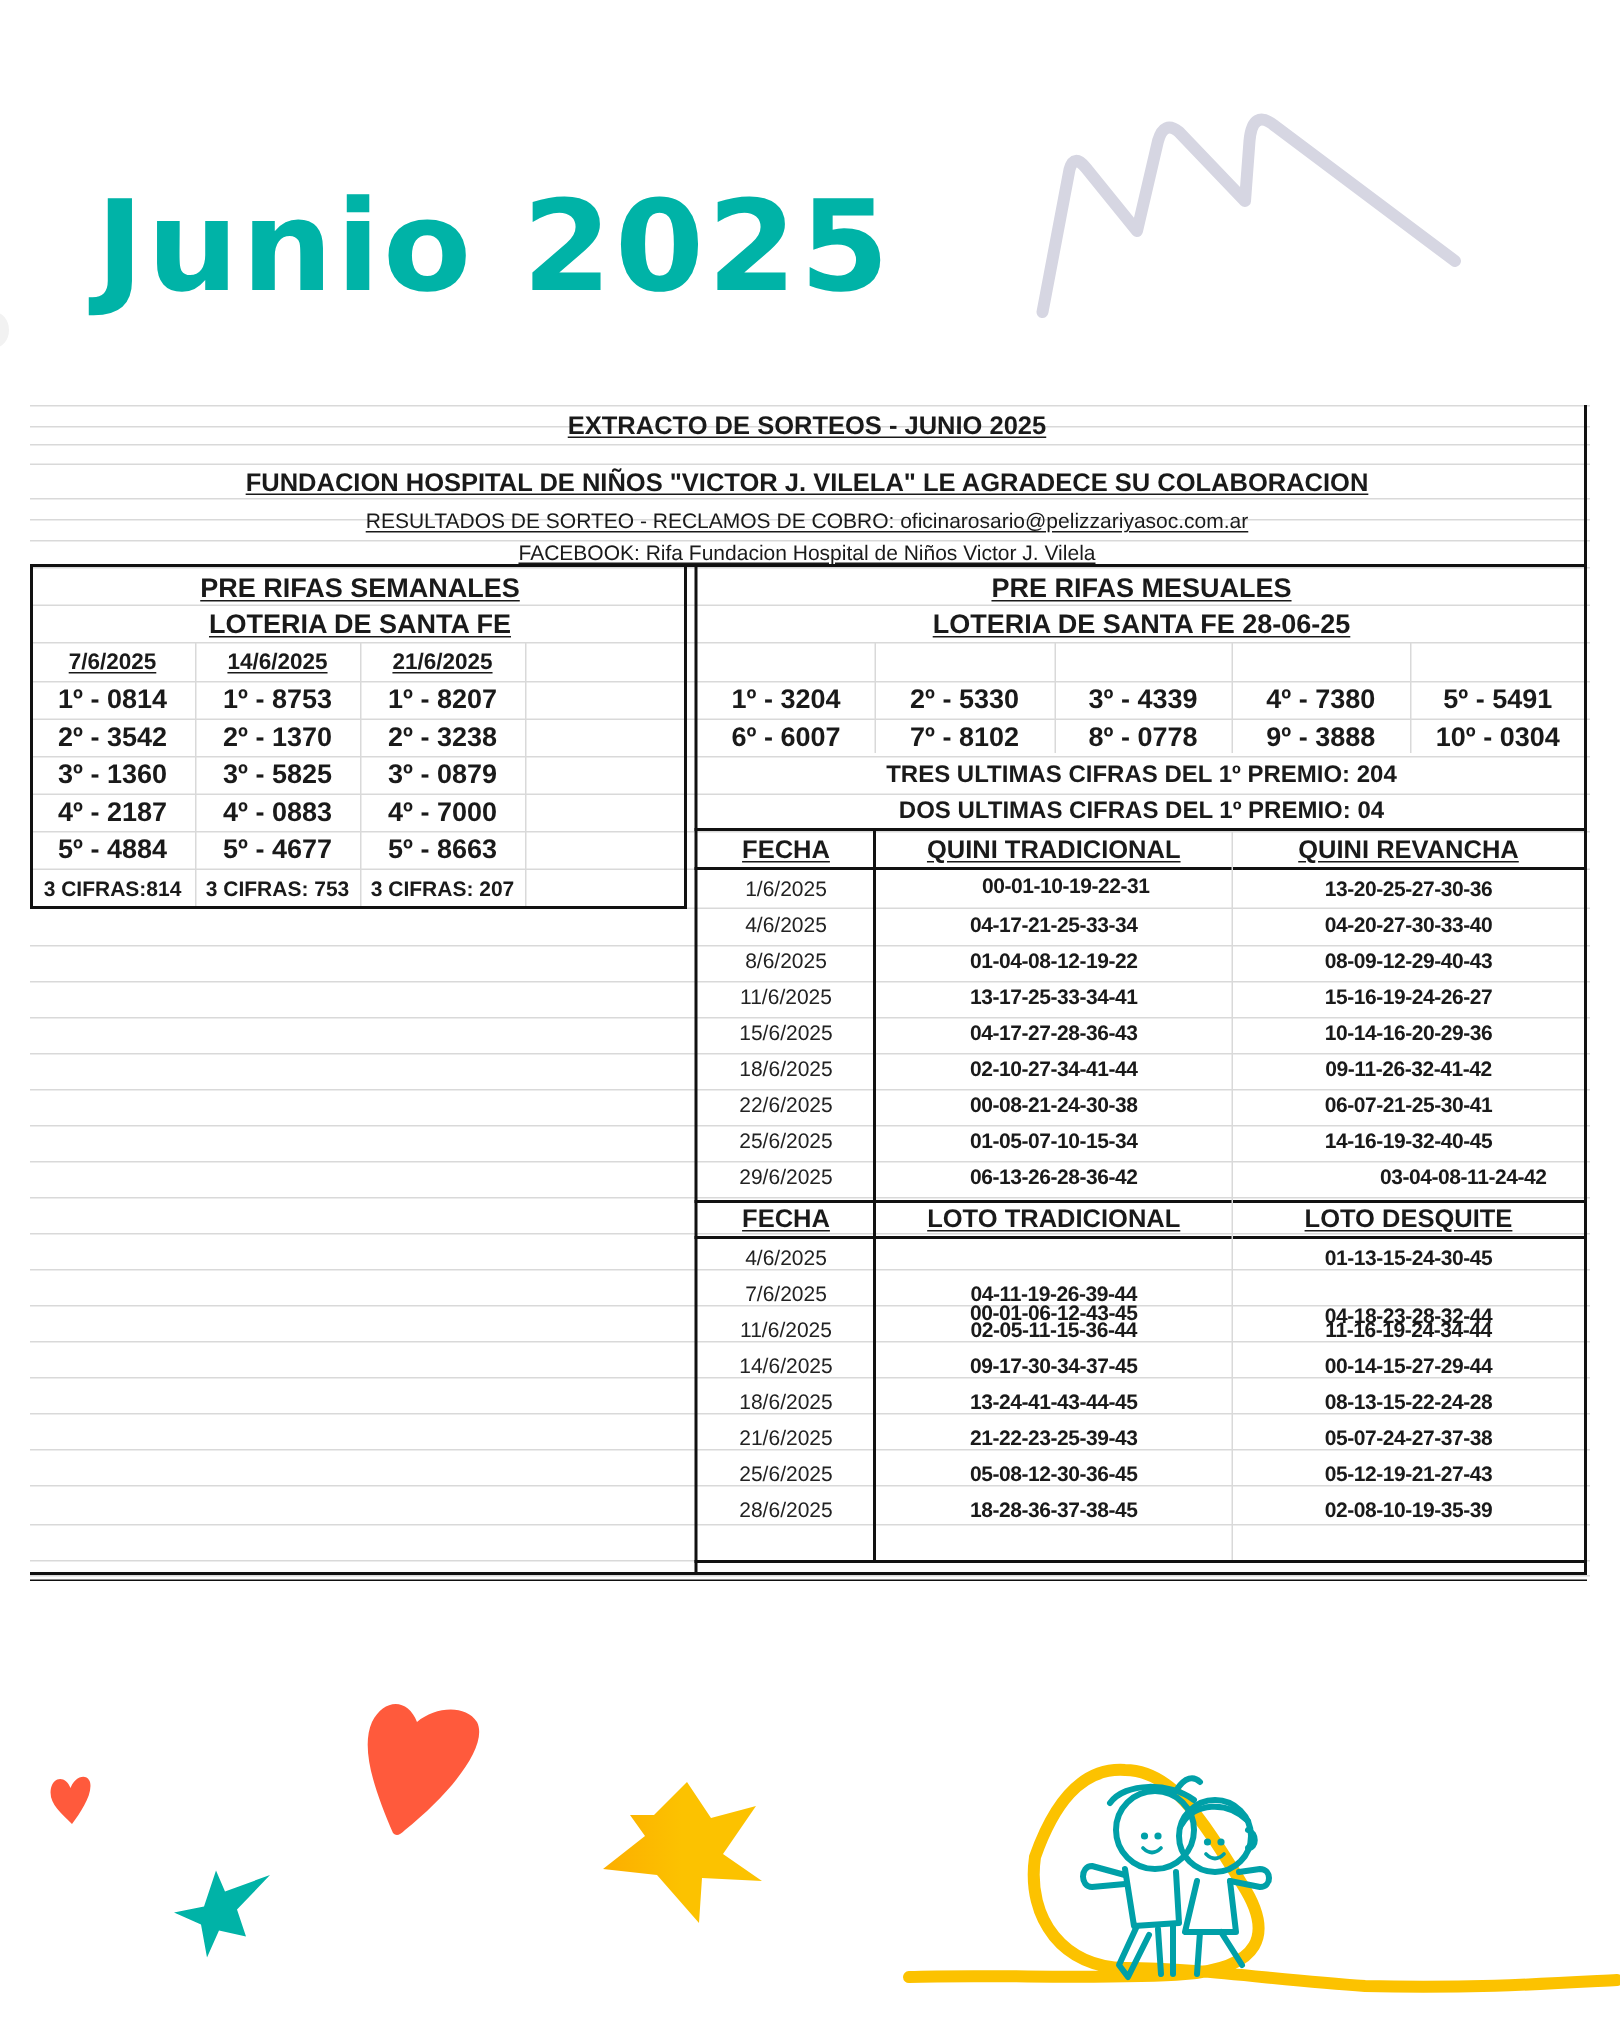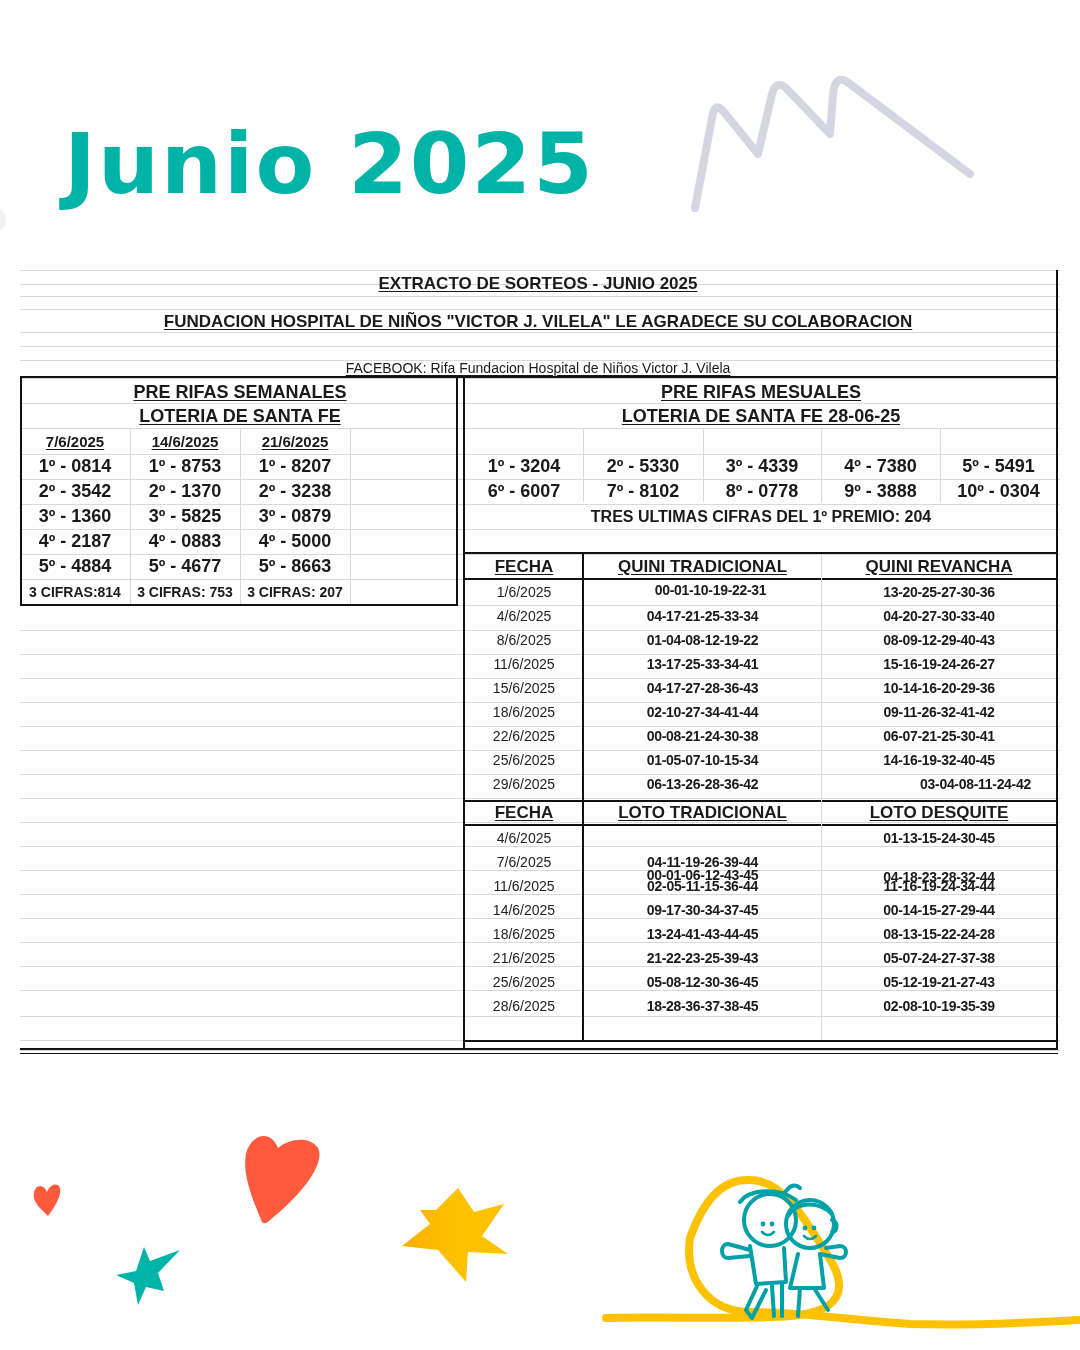--- a/index.html
+++ b/index.html
@@ -108,20 +108,21 @@
     <div class="vgrid" style="left:110px;top:158px;height:176px;"></div>
     <div class="vgrid" style="left:220px;top:158px;height:176px;"></div>
     <div class="vgrid" style="left:330px;top:158px;height:176px;"></div>
     <div class="vgrid" style="left:563px;top:158px;height:74px;"></div>
     <div class="vgrid" style="left:683px;top:158px;height:74px;"></div>
     <div class="vgrid" style="left:801px;top:158px;height:74px;"></div>
     <div class="vgrid" style="left:920px;top:158px;height:74px;"></div>
     <div class="vgrid" style="left:801px;top:284px;height:486px;"></div>
     <div class="cell hdr u" style="left:0px;top:2px;width:1036px;height:24px;">EXTRACTO DE SORTEOS - JUNIO 2025</div>
     <div class="cell hdr u" style="left:0px;top:40px;width:1036px;height:24px;">FUNDACION HOSPITAL DE NIÑOS "VICTOR J. VILELA" LE AGRADECE SU COLABORACION</div>
+    <div class="cell sub u" style="left:0px;top:66px;width:1036px;height:22px;">RESULTADOS DE SORTEO - RECLAMOS DE COBRO: oficinarosario@pelizzariyasoc.com.ar </div>
     <div class="cell sub u" style="left:0px;top:88px;width:1036px;height:20px;">FACEBOOK: Rifa Fundacion Hospital de Niños Victor J. Vilela</div>
     <div class="cell sec u" style="left:0px;top:134px;width:440px;height:24px;">LOTERIA DE SANTA FE</div>
     <div class="cell sec u" style="left:0px;top:110px;width:440px;height:24px;">PRE RIFAS  SEMANALES</div>
     <div class="cell datehdr u" style="left:0px;top:158px;width:110px;height:26px;">7/6/2025</div>
     <div class="cell prize" style="left:0px;top:184px;width:110px;height:25px;">1º - 0814</div>
     <div class="cell prize" style="left:0px;top:209px;width:110px;height:25px;">2º - 3542</div>
     <div class="cell prize" style="left:0px;top:234px;width:110px;height:25px;">3º - 1360</div>
     <div class="cell prize" style="left:0px;top:259px;width:110px;height:25px;">4º - 2187</div>
     <div class="cell prize" style="left:0px;top:284px;width:110px;height:25px;">5º - 4884</div>
     <div class="cell cifras" style="left:0px;top:309px;width:110px;height:26px;">3 CIFRAS:814</div>
@@ -129,36 +130,37 @@
     <div class="cell prize" style="left:110px;top:184px;width:110px;height:25px;">1º - 8753</div>
     <div class="cell prize" style="left:110px;top:209px;width:110px;height:25px;">2º - 1370</div>
     <div class="cell prize" style="left:110px;top:234px;width:110px;height:25px;">3º - 5825</div>
     <div class="cell prize" style="left:110px;top:259px;width:110px;height:25px;">4º - 0883</div>
     <div class="cell prize" style="left:110px;top:284px;width:110px;height:25px;">5º - 4677</div>
     <div class="cell cifras" style="left:110px;top:309px;width:110px;height:26px;">3 CIFRAS: 753</div>
     <div class="cell datehdr u" style="left:220px;top:158px;width:110px;height:26px;">21/6/2025</div>
     <div class="cell prize" style="left:220px;top:184px;width:110px;height:25px;">1º - 8207</div>
     <div class="cell prize" style="left:220px;top:209px;width:110px;height:25px;">2º - 3238</div>
     <div class="cell prize" style="left:220px;top:234px;width:110px;height:25px;">3º - 0879</div>
-    <div class="cell prize" style="left:220px;top:259px;width:110px;height:25px;">4º - 5000</div>
+    <div class="cell prize" style="left:220px;top:259px;width:110px;height:25px;">4º - 7000</div>
     <div class="cell prize" style="left:220px;top:284px;width:110px;height:25px;">5º - 8663</div>
     <div class="cell cifras" style="left:220px;top:309px;width:110px;height:26px;">3 CIFRAS: 207</div>
     <div class="cell sec u" style="left:445px;top:110px;width:592px;height:24px;">PRE RIFAS MESUALES</div>
     <div class="cell sec u" style="left:445px;top:134px;width:592px;height:24px;">LOTERIA DE SANTA FE 28-06-25</div>
     <div class="cell prize" style="left:445px;top:184px;width:118px;height:25px;">1º - 3204</div>
     <div class="cell prize" style="left:445px;top:209px;width:118px;height:25px;">6º - 6007</div>
     <div class="cell prize" style="left:563px;top:184px;width:120px;height:25px;">2º - 5330</div>
     <div class="cell prize" style="left:563px;top:209px;width:120px;height:25px;">7º - 8102</div>
     <div class="cell prize" style="left:683px;top:184px;width:118px;height:25px;">3º - 4339</div>
     <div class="cell prize" style="left:683px;top:209px;width:118px;height:25px;">8º - 0778</div>
     <div class="cell prize" style="left:801px;top:184px;width:119px;height:25px;">4º - 7380</div>
     <div class="cell prize" style="left:801px;top:209px;width:119px;height:25px;">9º - 3888</div>
     <div class="cell prize" style="left:920px;top:184px;width:117px;height:25px;">5º - 5491</div>
     <div class="cell prize" style="left:920px;top:209px;width:117px;height:25px;">10º - 0304</div>
     <div class="cell ult" style="left:445px;top:234px;width:592px;height:25px;">TRES ULTIMAS CIFRAS DEL 1º PREMIO: 204</div>
+    <div class="cell ult" style="left:445px;top:259px;width:592px;height:24px;">DOS ULTIMAS CIFRAS DEL 1º PREMIO: 04</div>
     <div class="cell colhdr u" style="left:445px;top:284px;width:118px;height:25px;">FECHA</div>
     <div class="cell colhdr u" style="left:564px;top:284px;width:237px;height:25px;">QUINI TRADICIONAL</div>
     <div class="cell colhdr u" style="left:801px;top:284px;width:236px;height:25px;">QUINI REVANCHA</div>
     <div class="cell row-date" style="left:445px;top:310px;width:118px;height:24px;">1/6/2025</div>
     <div class="cell row-num" style="left:564px;top:310px;width:237px;height:19px;padding-left:16px;">00-01-10-19-22-31</div>
     <div class="cell row-num" style="left:801px;top:310px;width:236px;height:24px;">13-20-25-27-30-36</div>
     <div class="cell row-date" style="left:445px;top:334px;width:118px;height:24px;">4/6/2025</div>
     <div class="cell row-num" style="left:564px;top:334px;width:237px;height:24px;">04-17-21-25-33-34</div>
     <div class="cell row-num" style="left:801px;top:334px;width:236px;height:24px;">04-20-27-30-33-40</div>
     <div class="cell row-date" style="left:445px;top:358px;width:118px;height:24px;">8/6/2025</div>

